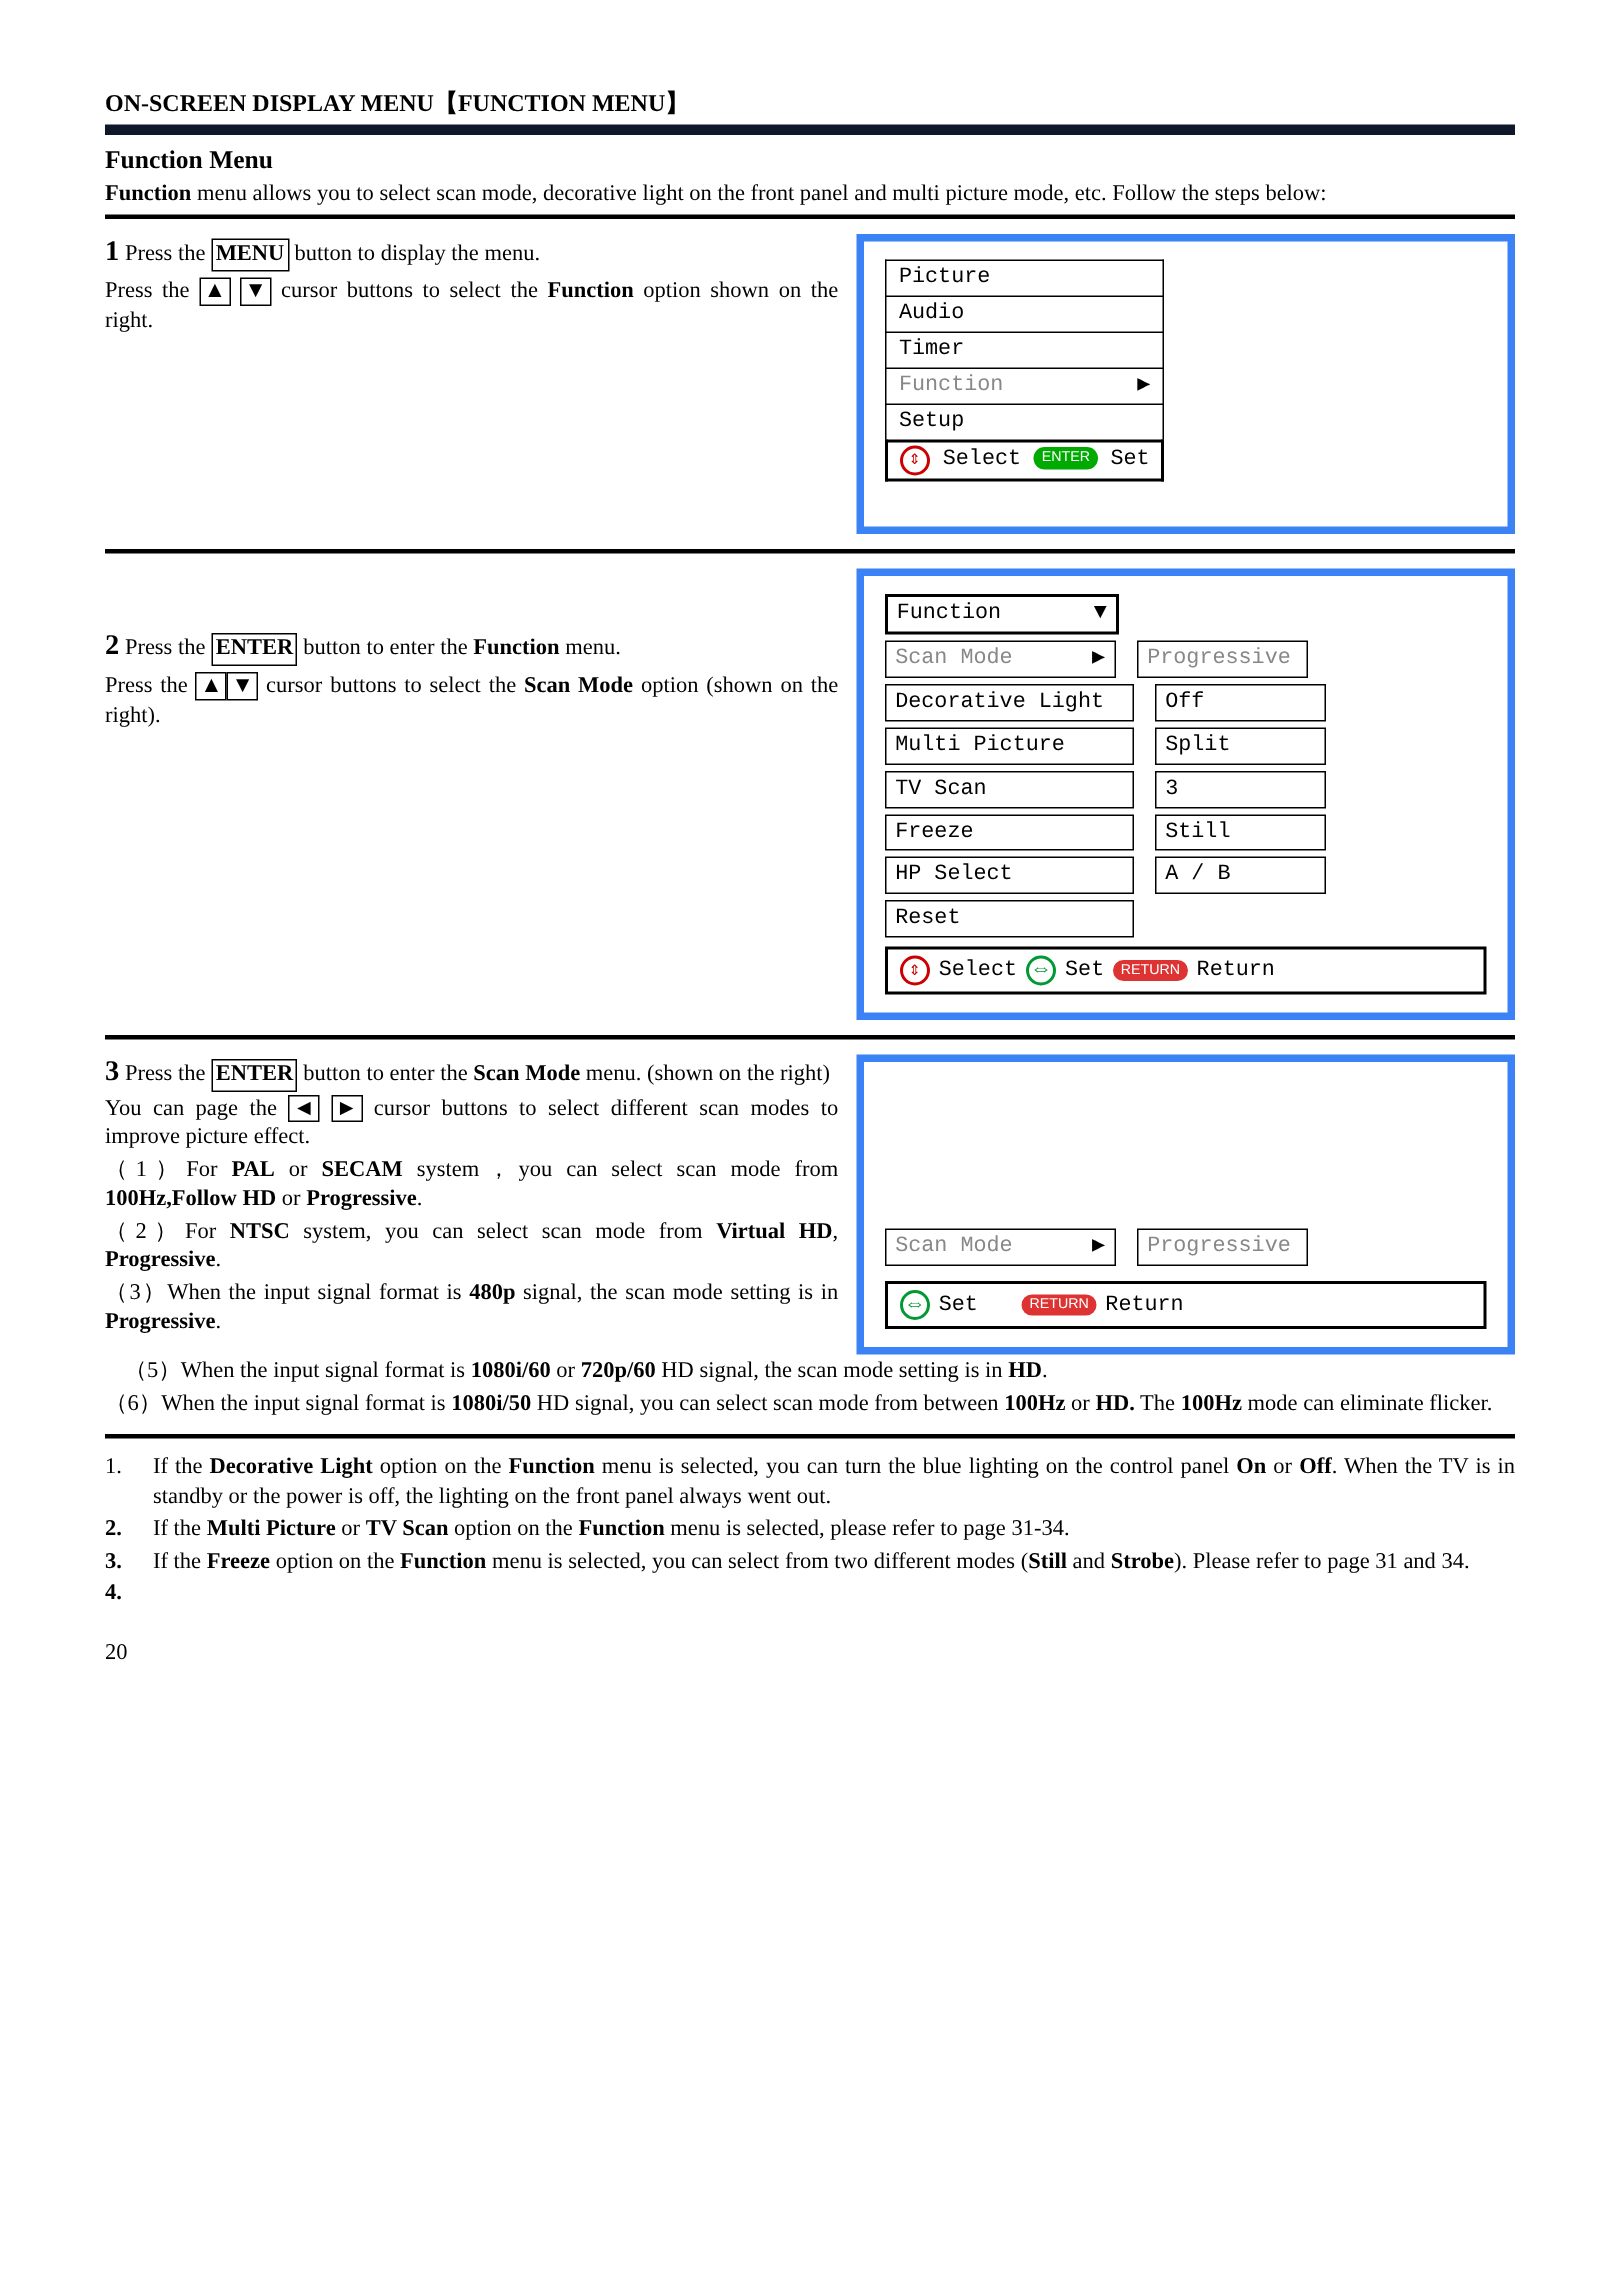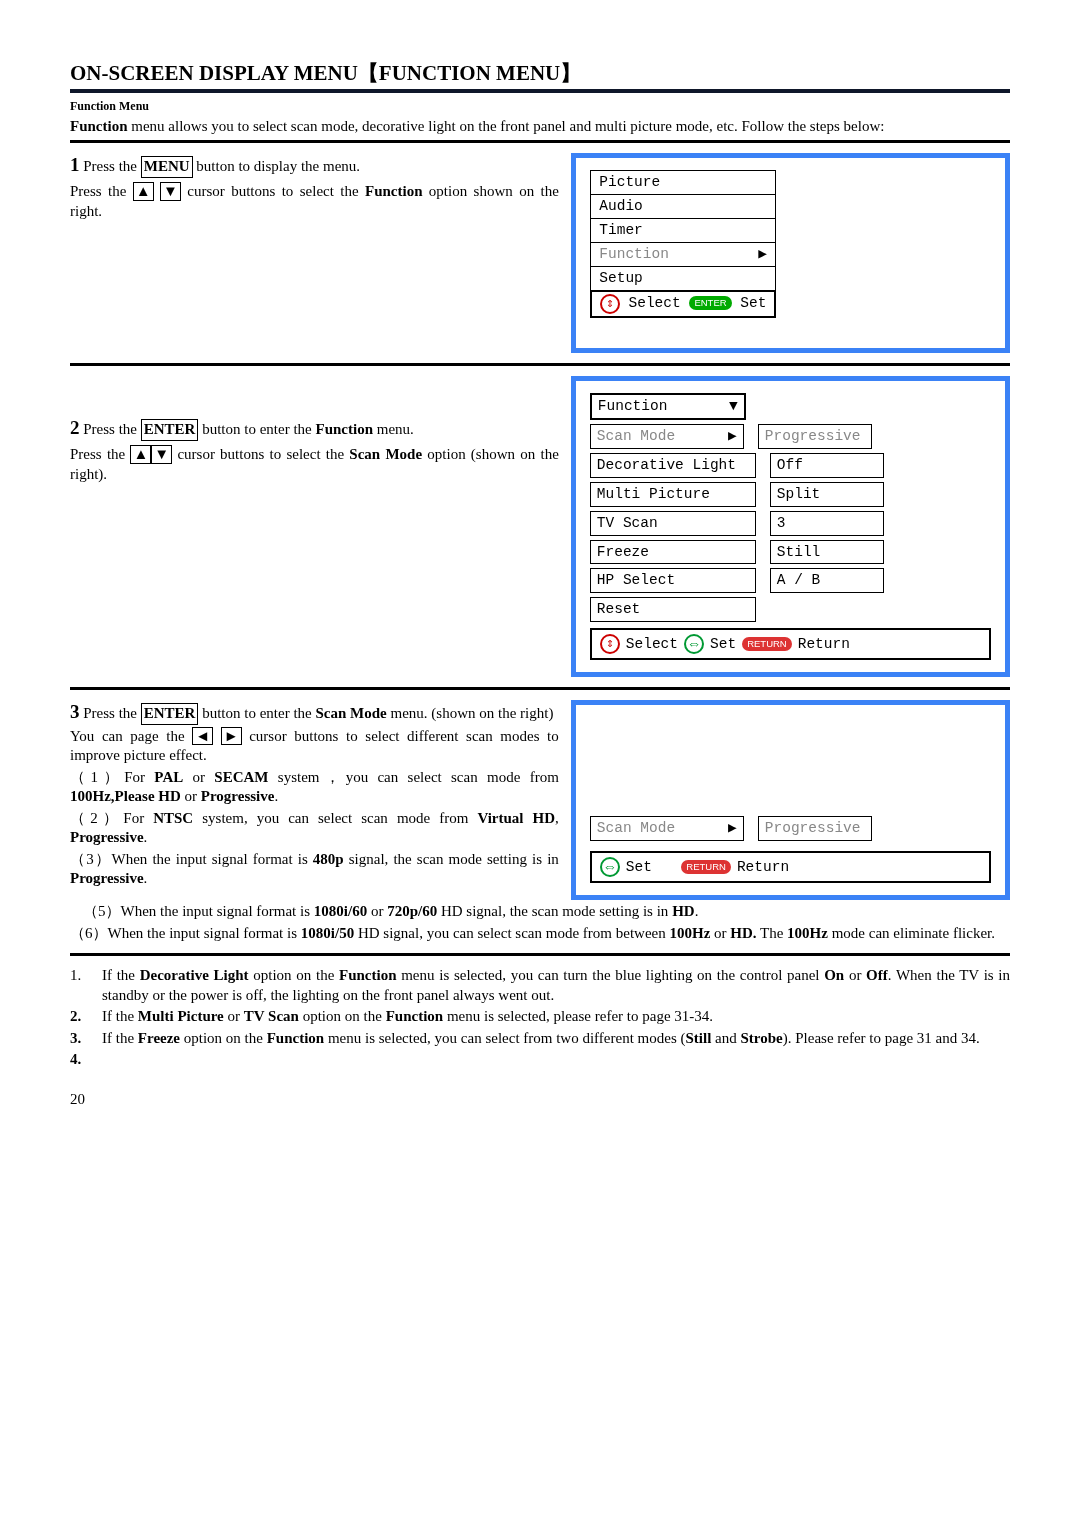--- a/index.html
+++ b/index.html
@@ -7,29 +7,29 @@
     font-family: "Times New Roman", serif;
     font-size: 15px;
     margin: 0;
     padding: 60px 70px 40px 70px;
     width: 1080px;
     box-sizing: border-box;
     color: #000;
     line-height: 1.3;
   }
   .title {
-    font-size: 21px;
+    font-size: 16px;
     font-weight: bold;
-    border-bottom: 4px solid #0f172a;
+    border-bottom: 7px solid #0f172a;
     padding-bottom: 2px;
     margin-bottom: 6px;
   }
   .subtitle {
     font-weight: bold;
-    font-size: 12px;
+    font-size: 17px;
     margin-bottom: 2px;
   }
   .intro {
     text-align: justify;
     margin-bottom: 2px;
   }
   .hr-thick { border: none; border-top: 3px solid #000; margin: 4px 0 10px 0; }
   .hr-thick2 { border: none; border-top: 3px solid #000; margin: 10px 0; }
   .step-row { display: flex; align-items: flex-start; gap: 12px; }
   .step-left { flex: 0 0 52%; }
@@ -213,21 +213,21 @@
 <hr class="hr-thick2">
 
 <div class="step-row" style="align-items:stretch;">
   <div class="step-left">
     <p style="margin:0 0 2px 0;text-align:justify;">
       <span class="bignum">3</span><span> Press the </span><span class="boxed">ENTER</span><span> button to enter the </span><b>Scan Mode</b><span> menu. (shown on the right)</span>
     </p>
     <p style="margin:0 0 2px 0;text-align:justify;">
       <span>You can page the </span><span class="arrow-box">◄</span> <span class="arrow-box">►</span><span> cursor buttons to select different scan modes to improve picture effect.</span>
     </p>
-    <p style="margin:0 0 2px 0;text-align:justify;">（1）For <b>PAL</b> or <b>SECAM</b> system，you can select scan mode from <b>100Hz,Please HD</b> or <b>Progressive</b>.</p>
+    <p style="margin:0 0 2px 0;text-align:justify;">（1）For <b>PAL</b> or <b>SECAM</b> system，you can select scan mode from <b>100Hz,Follow HD</b> or <b>Progressive</b>.</p>
     <p style="margin:0 0 2px 0;text-align:justify;">（2）For <b>NTSC</b> system, you can select scan mode from <b>Virtual HD</b>, <b>Progressive</b>.</p>
     <p style="margin:0 0 2px 0;text-align:justify;">（3）When the input signal format is <b>480p</b> signal, the scan mode setting is in <b>Progressive</b>.</p>
   </div>
   <div class="step-right" style="display:flex;flex-direction:column;justify-content:flex-end;">
     <div class="sel-row" style="margin-bottom:4px;">
       <div class="sel-cell">
         <span>Scan Mode</span>
           <span class="tri-right">▶</span>
       </div>
       <div style="border:1px solid #000;padding:2px 6px;margin-left:14px;font-family:'Courier New',monospace;font-size:14.5px;color:#888;min-width:100px;">Progressive</div>

